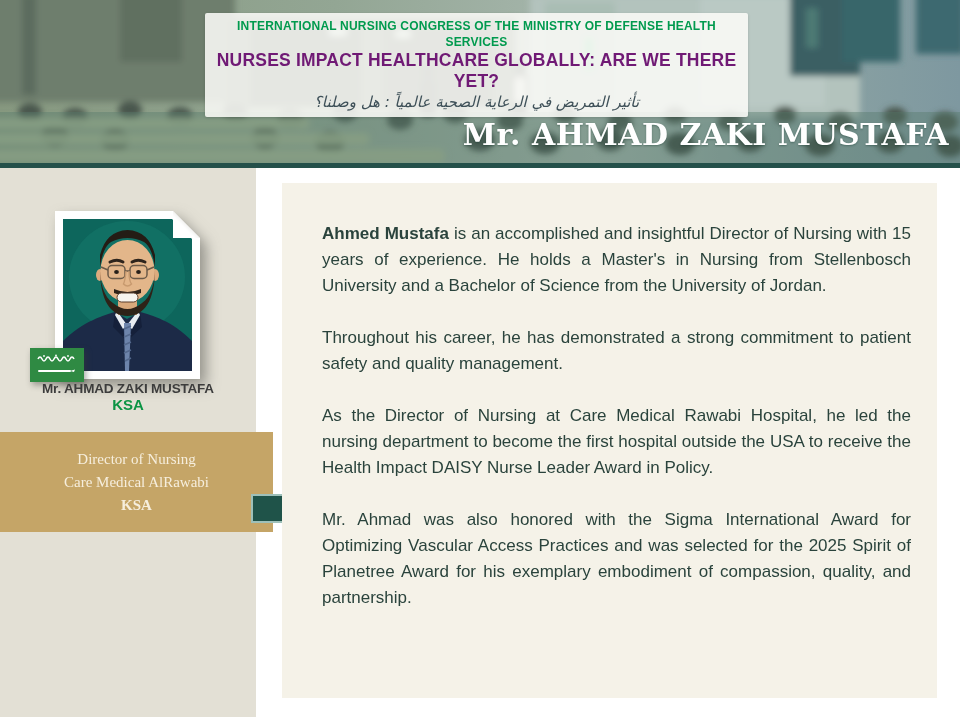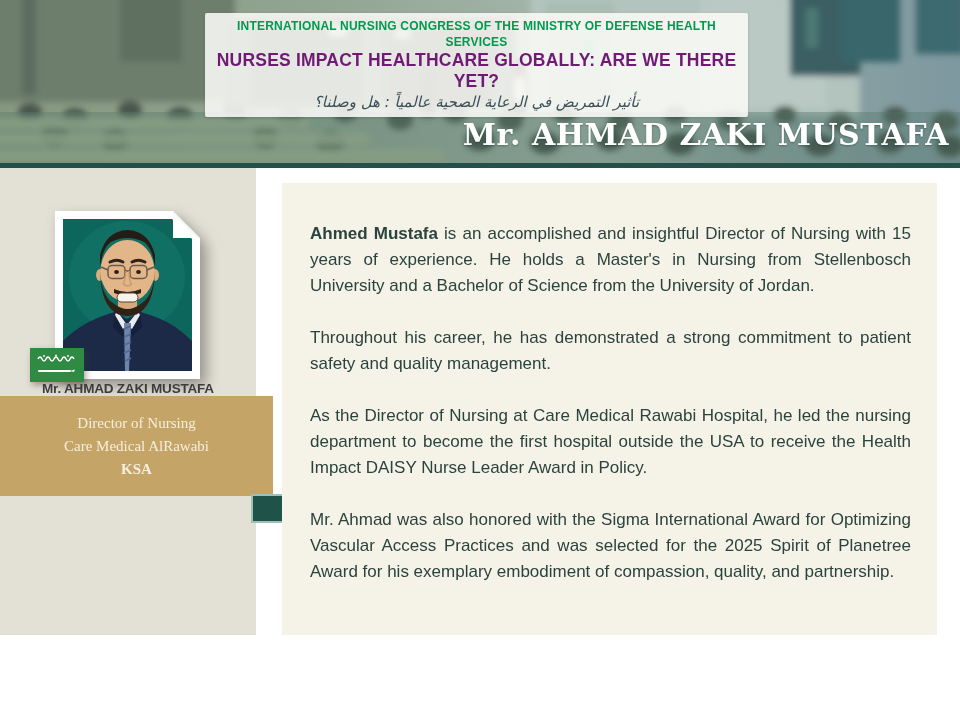--- a/index.html
+++ b/index.html
@@ -1,16 +1,16 @@
 <!DOCTYPE html>
 <html><head>
 <meta charset="utf-8">
 <style>
   html,body{margin:0;padding:0;background:#ffffff;}
-  .slide{position:relative;width:960px;height:635px;background:#ffffff;overflow:hidden;
+  .slide{position:relative;width:960px;height:720px;background:#ffffff;overflow:hidden;
          font-family:"Liberation Sans",sans-serif;}
 
   
   .banner{position:absolute;left:0;top:0;width:960px;height:163px;overflow:hidden;}
   .banner svg{display:block;width:960px;height:163px;}
   .name-band{position:absolute;left:0;top:112px;width:960px;height:51px;
              background:rgba(86,122,108,0.42);}
   .teal-line{position:absolute;left:0;top:163px;width:960px;height:5px;background:#24504a;}
 
   .header-box{position:absolute;left:205px;top:13px;width:543px;
@@ -42,33 +42,33 @@
 
   .flag{position:absolute;left:30px;top:348px;width:54px;height:34px;
         filter:drop-shadow(2px 3px 3px rgba(60,60,55,0.45));}
   .flag svg{display:block;width:54px;height:34px;}
 
   .caption-name{position:absolute;left:0;top:381px;width:256px;text-align:center;
                 font-size:13.5px;font-weight:bold;color:#3c3c3c;letter-spacing:-.2px;}
   .caption-country{position:absolute;left:0;top:396px;width:256px;text-align:center;
                    font-size:15px;font-weight:bold;color:#0b9444;}
 
-  .gold-box{position:absolute;left:0;top:396px;width:273px;height:100px;background:#c5a567;
+  .gold-box{position:absolute;left:0;top:432px;width:273px;height:100px;background:#c5a567;
             display:flex;flex-direction:column;justify-content:center;align-items:center;
             font-family:"Liberation Serif",serif;color:#f6eedd;}
   .gb-line{font-size:15px;line-height:23px;text-align:center;}
   .gb-bold{font-weight:bold;}
 
   .teal-square{position:absolute;left:251px;top:494px;width:33px;height:29px;
                background:#1f5349;border:2px solid #9ec0b9;box-sizing:border-box;}
 
   
   .content-panel{position:absolute;left:282px;top:183px;width:655px;height:515px;
                  background:#f5f2e8;box-sizing:border-box;padding:38px 26px 0 28px;}
-  .content-panel p{margin:0 0 26px 0;font-size:17px;line-height:26px;color:#2a433c;
+  .content-panel p{margin:0 0 26px 12px;font-size:17px;line-height:26px;color:#2a433c;
                    text-align:justify;}
   .content-panel .b{font-weight:bold;}
 </style>
 </head>
 <body>
 
 <div class="slide">
 
   <div class="banner">
     <svg viewBox="0 0 960 163" preserveAspectRatio="none">

